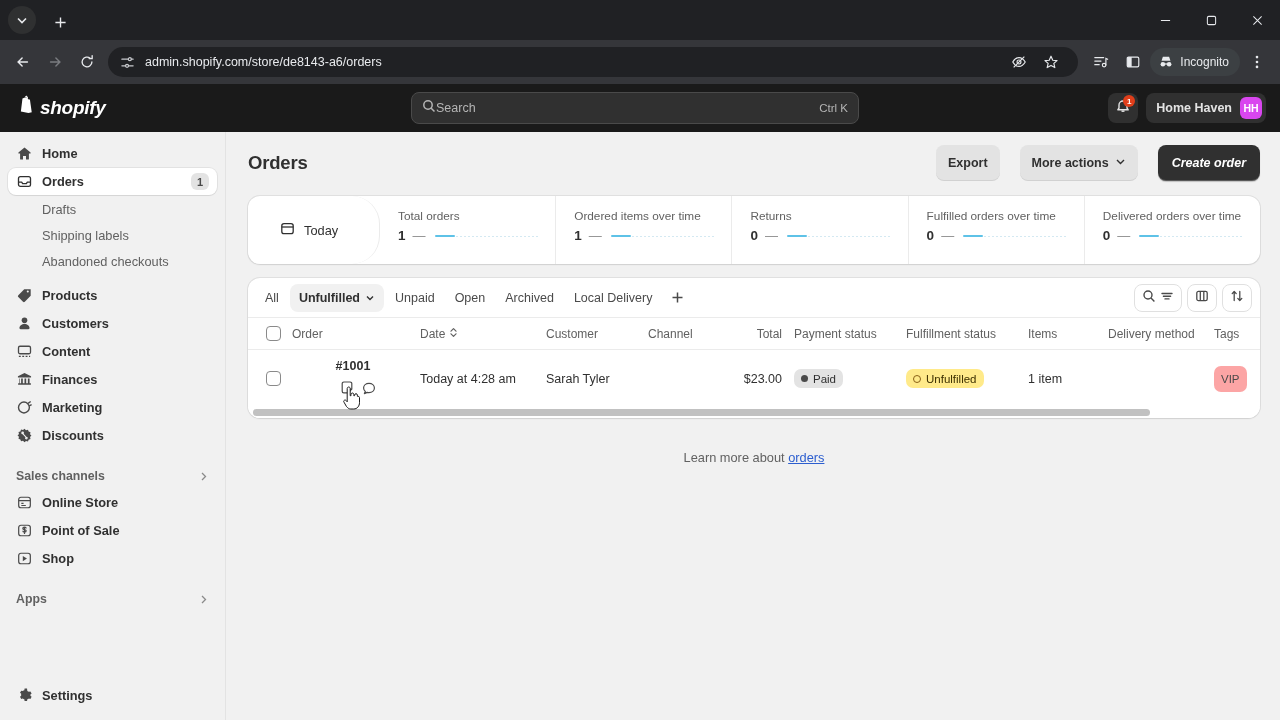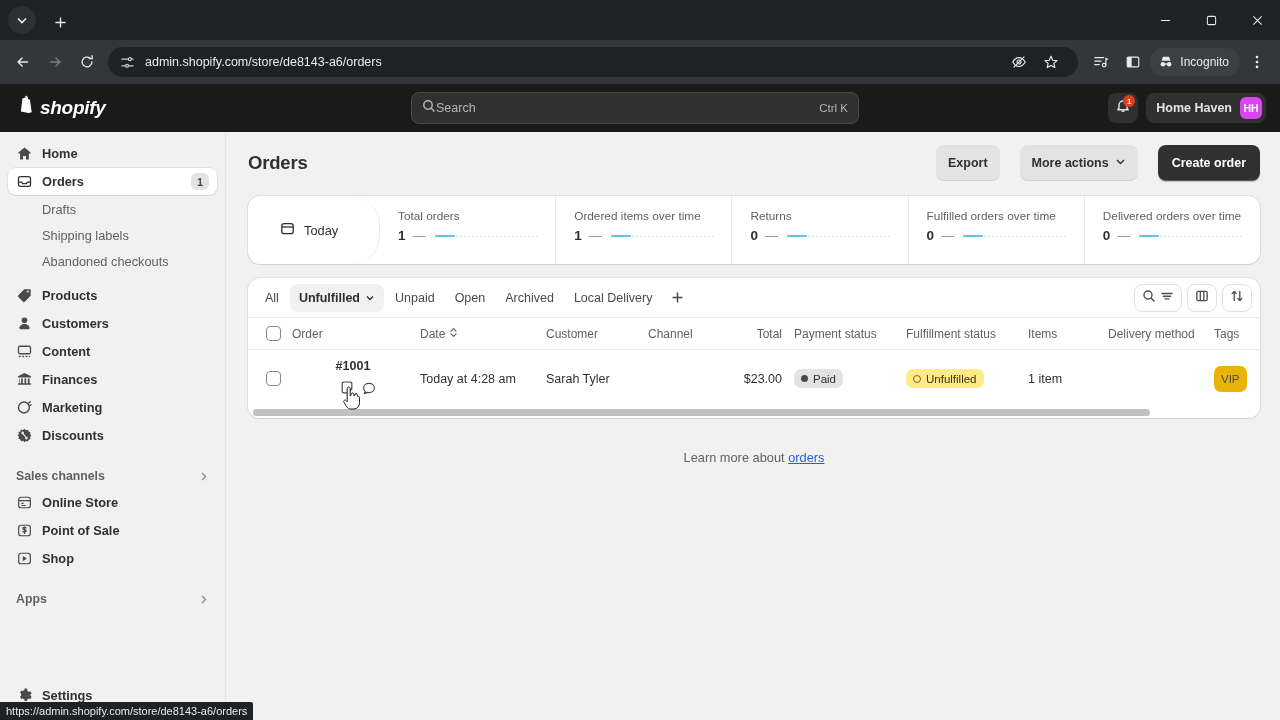--- a/index.html
+++ b/index.html
@@ -176,20 +176,21 @@
     height: 36px; border-radius: 8px; display:flex; align-items:center;
     gap: 6px; padding: 0 12px; font-size: 12.5px; font-weight: 600; cursor:pointer;
     border: none;
     margin-left: 12px;
   }
   .btn-plain { background:#e3e3e3; color:#303030; box-shadow: inset 0 -1px 0 rgba(0,0,0,0.08); }
   .btn-plain svg { width: 11px; height: 11px; }
   .btn-primary {
     background:#303030; color:#fff; box-shadow: 0 -1px 0 rgba(255,255,255,0.2) inset, 0 1px 1px rgba(0,0,0,0.2);
     padding: 8px 14px;
+    font-style: italic;
   }
 
   
   .metrics-card {
     background:#fff; border-radius: 12px; box-shadow: 0 0 0 1px rgba(0,0,0,0.07), 0 1px 2px rgba(0,0,0,0.07);
     height: 68px; display:flex; align-items:stretch; margin-bottom: 14px;
   }
   .metric-today {
     width: 132px; flex: 0 0 132px; display:flex; align-items:center; gap: 9px;
     padding-left: 32px; border-right: 1px solid #ebebeb; border-radius: 28px;
@@ -279,21 +280,21 @@
   .badge {
     display:inline-flex; align-items:center; gap: 5px; height: 19px;
     border-radius: 7px; padding: 0 7px; font-size: 11.5px; font-weight: 500;
   }
   .badge-paid { background:#e3e3e3; color:#303030; }
   .badge-paid .dot { width: 7px; height: 7px; border-radius: 50%; background:#4a4a4a; }
   .badge-unful { background:#ffea8a; color:#3d3000; }
   .badge-unful .ring {
     width: 8px; height: 8px; border-radius: 50%; border: 1.6px solid #8a6116;
   }
-  .badge-tag { background:#eab308; color:#4a4a4a; border-radius: 7px; padding: 7px 7px; font-size: 11.5px;}
+  .badge-tag { background:#fca5a5; color:#4a4a4a; border-radius: 7px; padding: 7px 7px; font-size: 11.5px;}
   .hscroll-track {
     height: 11px; background:#fff; padding: 0 2px; display:flex; align-items:center;
   }
   .hscroll-thumb {
     height: 7px; width: 89%; margin-left: 3px; background:#c1c1c1; border-radius: 4px;
   }
   .learn-more {
     text-align: center; margin-top: 32px; font-size: 12.8px; color:#616161;
   }
   .learn-more a { color:#2c5ecf; text-decoration: underline; cursor:pointer; }
@@ -842,15 +843,14 @@
         </div>
       </div>
     </div>
 
     <div class="cursor">
       <svg viewBox="0 0 20 26">
         <path d="M7.2 2.5c0-.8.7-1.5 1.5-1.5s1.5.7 1.5 1.5v7.2h.8V8.4c0-.8.6-1.4 1.4-1.4s1.4.6 1.4 1.4v1.3h.8V9.1c0-.8.6-1.4 1.4-1.4s1.4.6 1.4 1.4v1.2h.8c.7 0 1.3.6 1.3 1.3v5.1c0 3.3-2.3 6.3-5.7 6.3h-3c-2 0-3-1-4.4-2.6L4 16.2c-.5-.6-.4-1.5.3-1.9.6-.4 1.4-.3 1.9.3l1 1.2V2.5Z" fill="#ffffff" stroke="#1a1a1a" stroke-width="1"></path>
       </svg>
     </div>
 
-    <div class="statusbar">https://admin.shopify.com/store/de8143-a6/orders</div>
   </div>
 </div>
 
 </body></html>

